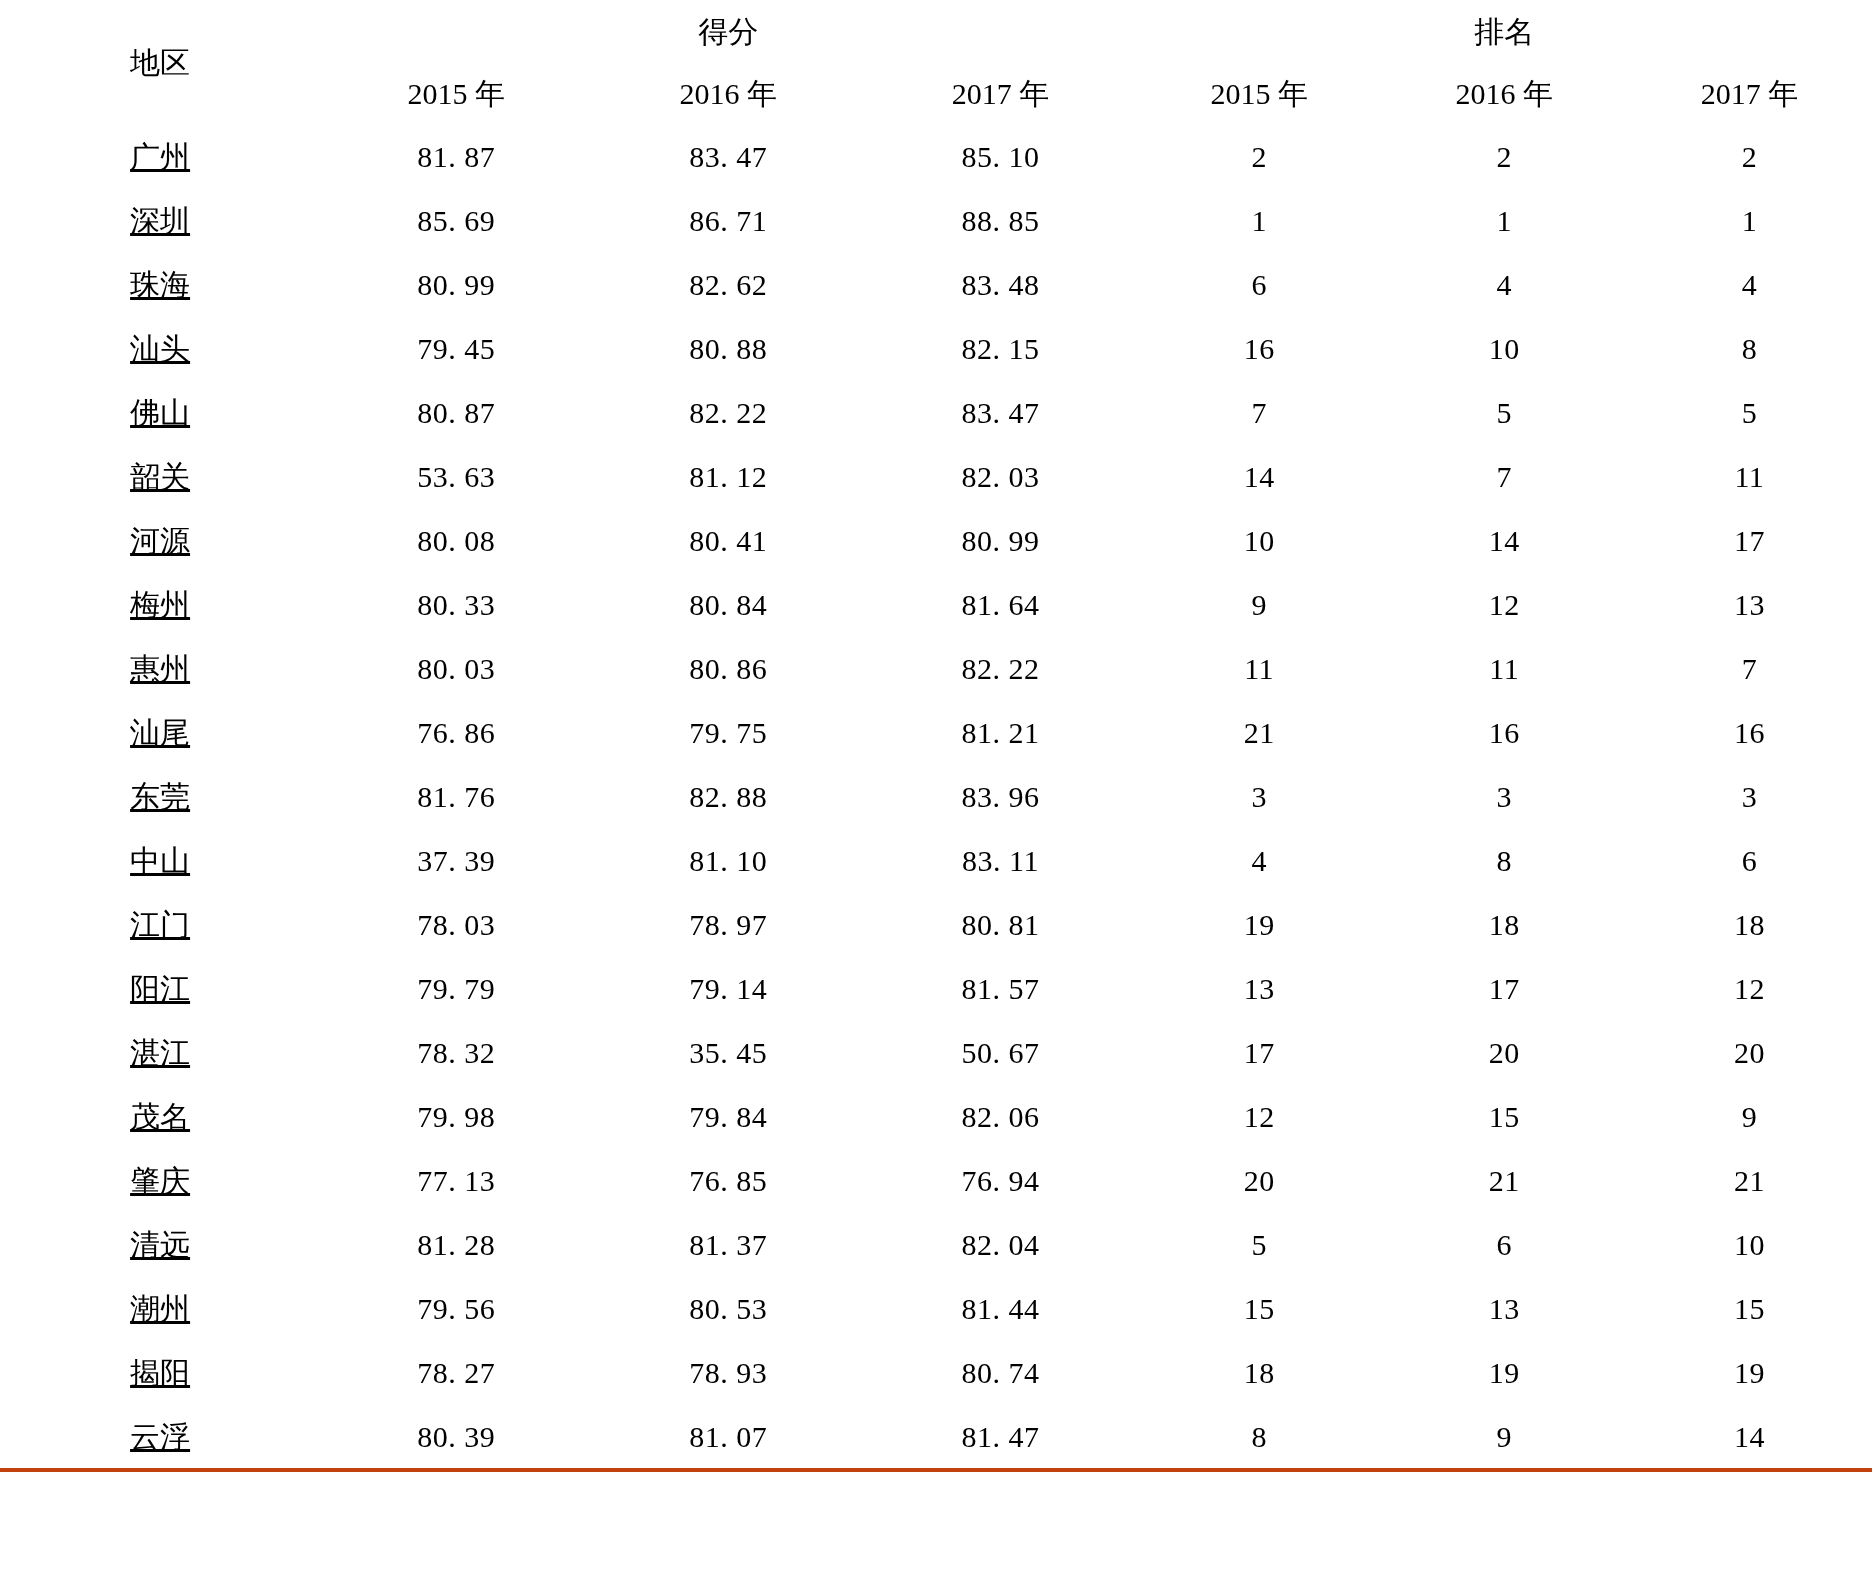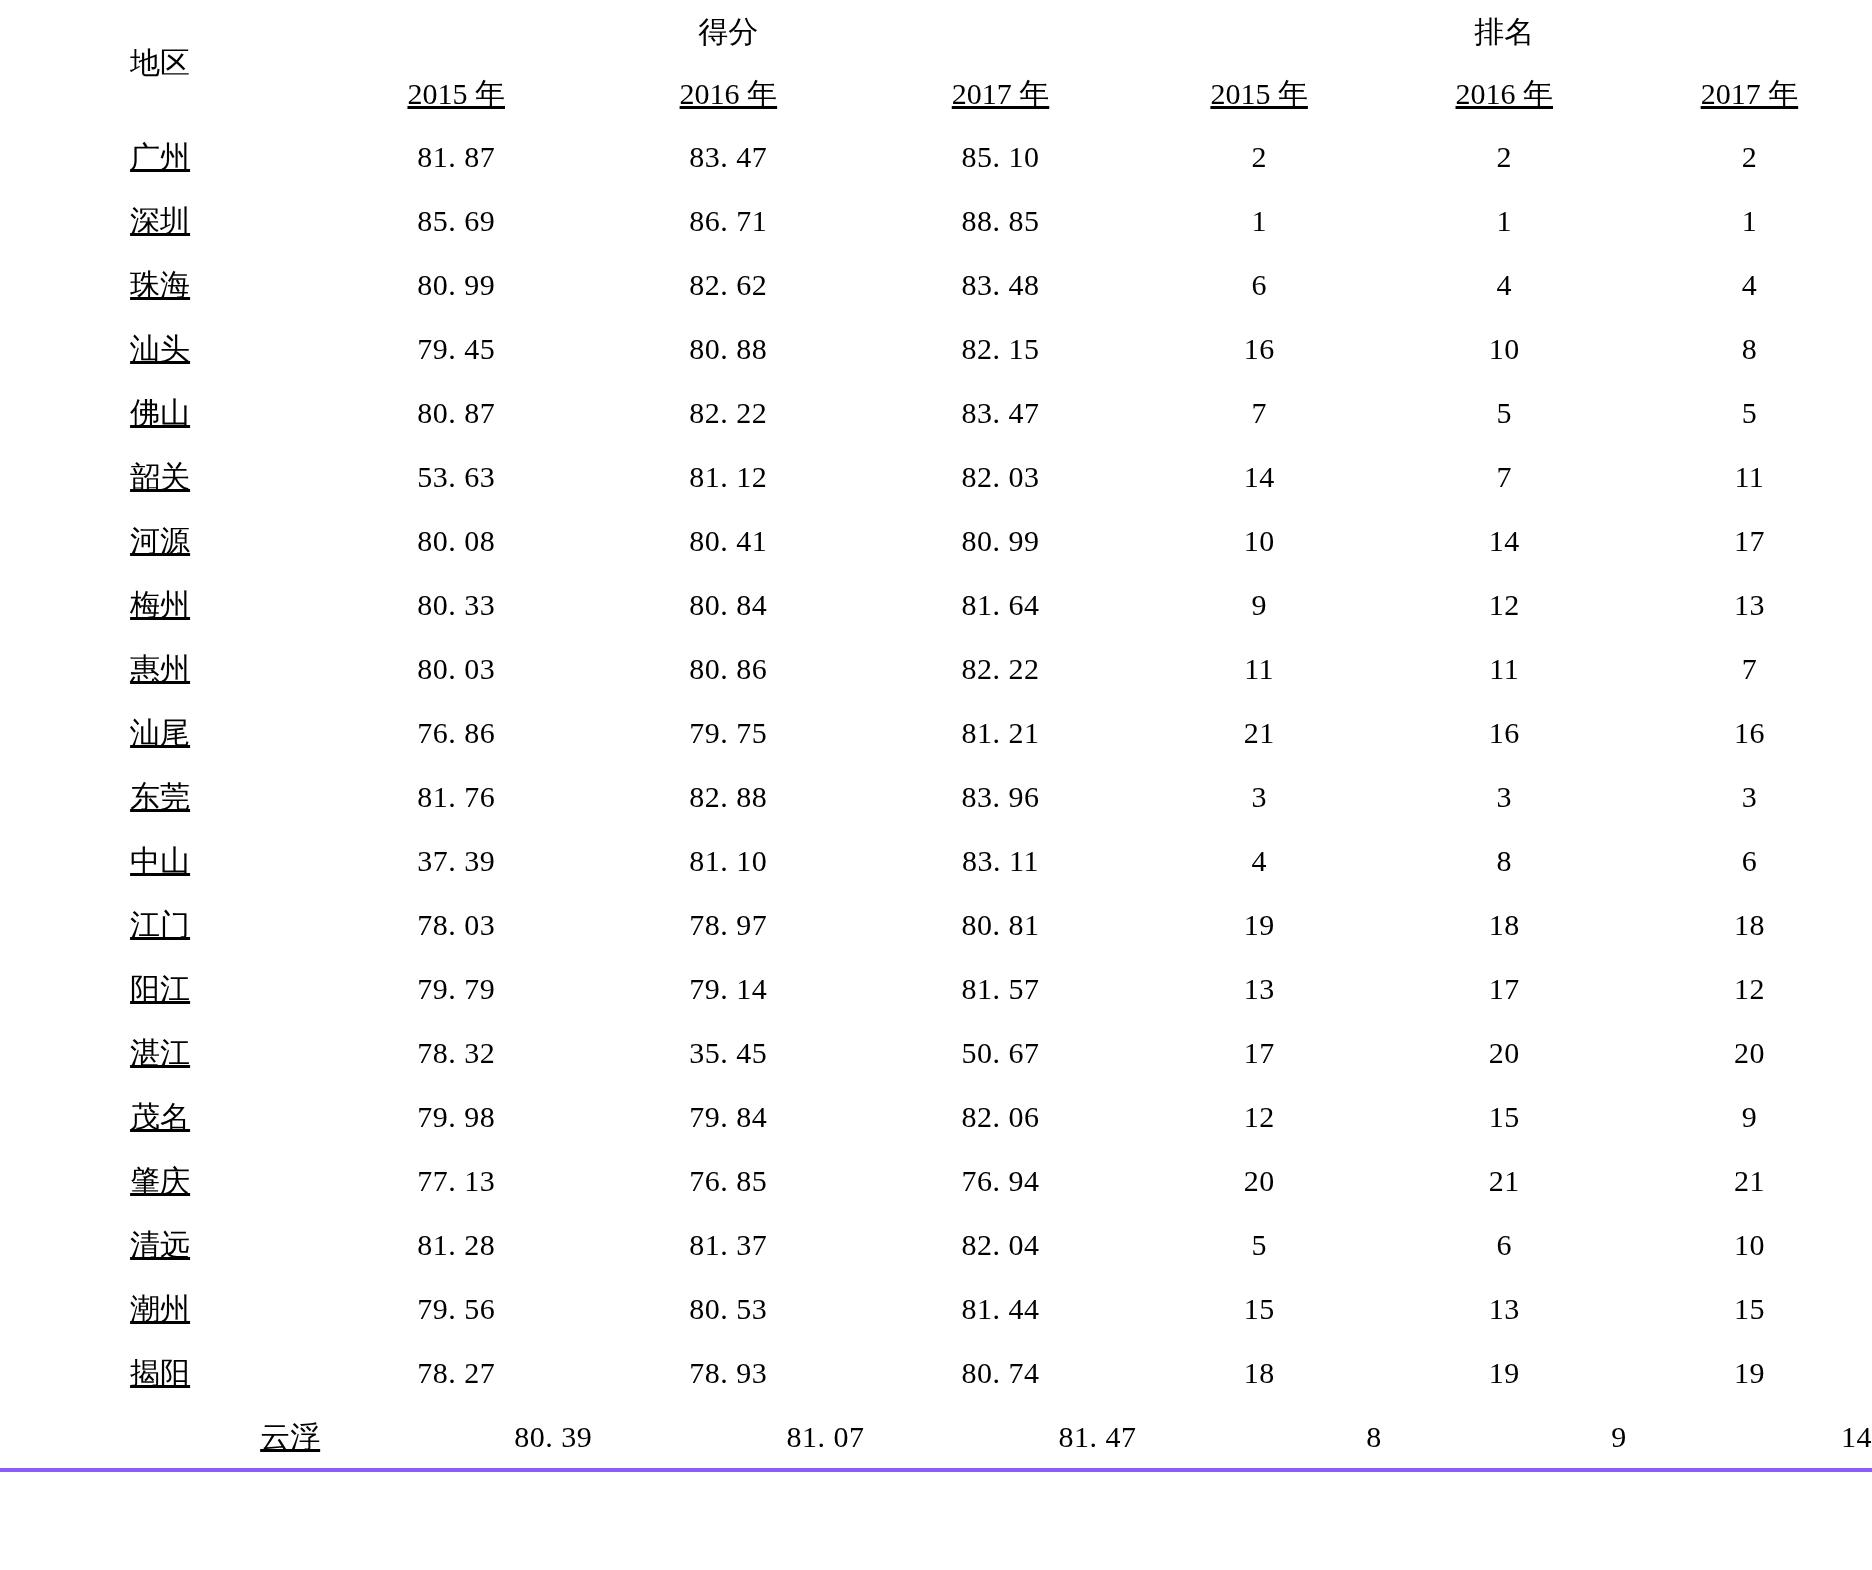--- a/index.html
+++ b/index.html
@@ -46,38 +46,36 @@
   
   .hdr-group {
     height: 62px;
     font-size: 31px;
     border-bottom: 2px solid #000;
   }
   .hdr-year {
     height: 62px;
     font-size: 29px;
     border-bottom: 3px solid #000;
-    text-decoration: underline;
   }
   .hdr-region {
     font-size: 31px;
     border-bottom: 3px solid #000;
   }
   
   .vsep-left {
     border-left: 2px solid #000;
   }
 
   tbody tr td {
     height: 64px;
     border-bottom: 2px solid #000;
   }
   tbody tr:last-child td {
-    border-bottom: 4px solid #8b5cf6;
-    text-align: right;
+    border-bottom: 4px solid #c2410c;
   }
 
   td.region-cell {
     font-size: 31px;
     text-decoration: underline;
   }
   td.num {
     font-size: 31px;
     letter-spacing: 0.5px;
   }

